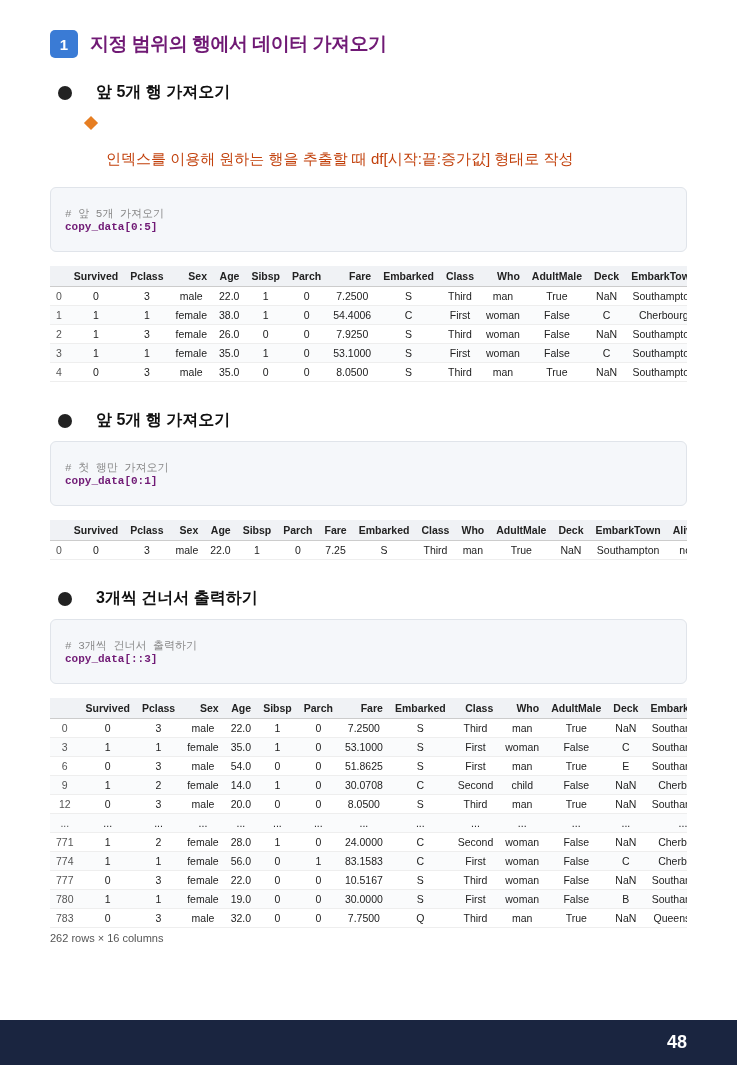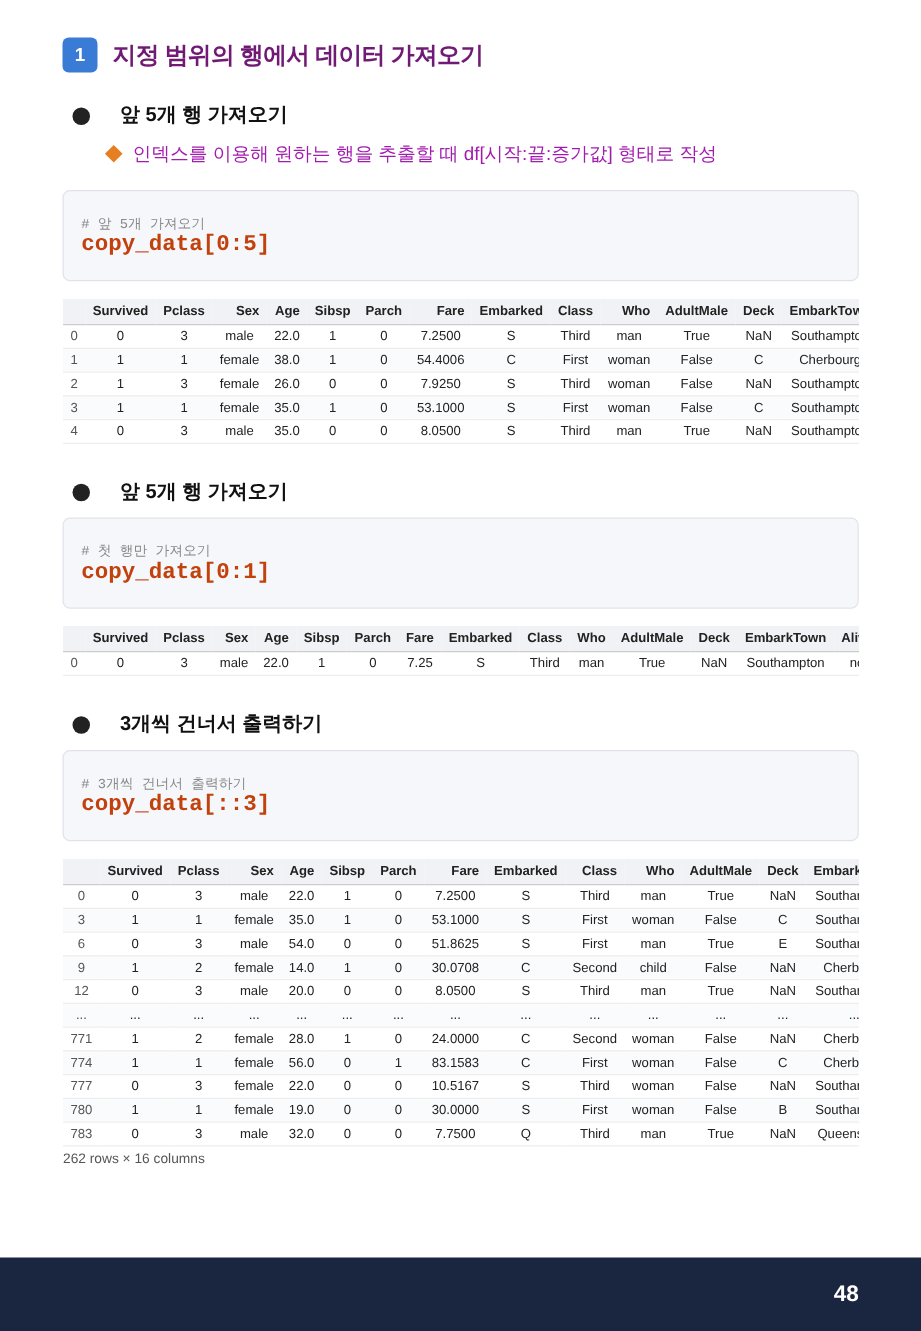--- a/index.html
+++ b/index.html
@@ -72,39 +72,40 @@
     .diamond-shape {
       width: 10px;
       height: 10px;
       background: #e67e22;
       transform: rotate(45deg);
       margin-top: 5px;
       flex-shrink: 0;
     }
     .sub-bullet-text {
       font-size: 15px;
-      color: #a21caf;
+      color: #c2410c;
       line-height: 1.5;
+      margin-top: 35px;
     }
     .code-block {
       background: #f5f7fa;
       border: 1px solid #e0e4ea;
       border-radius: 6px;
       padding: 18px 14px;
       margin: 10px 0 14px 0;
       font-family: 'Consolas', 'Courier New', monospace;
       font-size: 12px;
     }
     .code-comment {
       color: #888;
       font-size: 11px;
     }
     .code-main {
-      color: #c2410c;
-      font-size: 18px;
+      color: #701a75;
+      font-size: 11px;
       font-weight: bold;
     }
     .data-table-wrapper {
       overflow-x: auto;
       margin-bottom: 18px;
     }
     .data-table {
       border-collapse: collapse;
       font-size: 10.5px;
       color: #222;
@@ -138,21 +139,21 @@
       background: #1a2540;
       color: #fff;
       font-size: 18px;
       font-weight: bold;
       text-align: right;
       padding: 8px 50px;
       position: absolute;
       bottom: 0;
       left: 0;
       right: 0;
-      height: 59px;
+      height: 45px;
       display: flex;
       align-items: center;
       justify-content: flex-end;
     }
     .rows-info {
       font-size: 11px;
       color: #555;
       margin-top: 4px;
     }
   </style>

